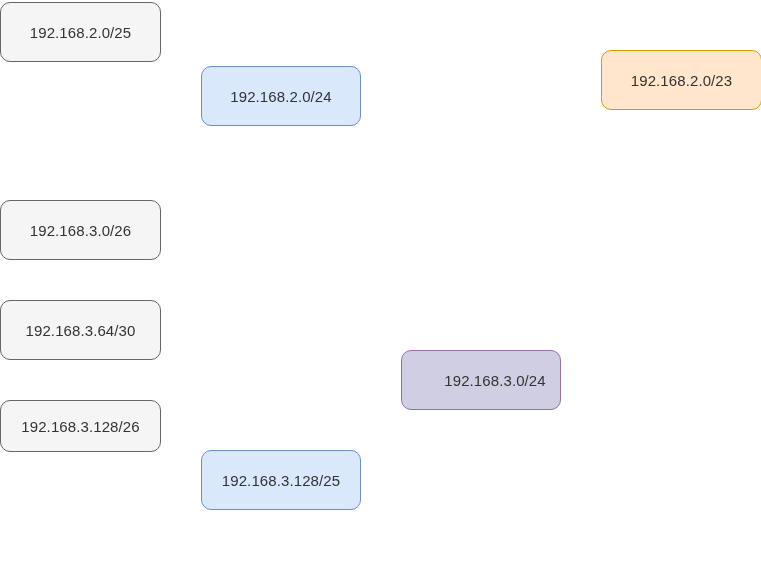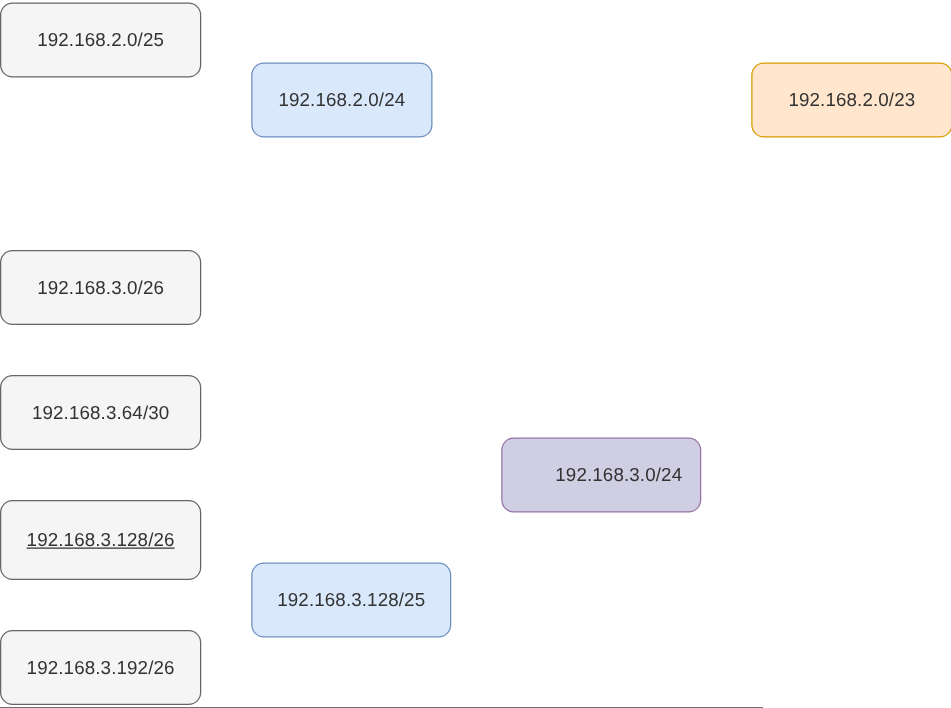--- a/index.html
+++ b/index.html
@@ -47,29 +47,26 @@
     <div style="position: absolute; left: 0px; top: 0px; width: 100%; height: 100%;">
       <div class="node fill-gray" style="left: 0px; top: 2px; width: 161px; height: 60px;">
         <span class="node-label">192.168.2.0/25</span>
       </div>
       <div class="node fill-gray" style="left: 0px; top: 200px; width: 161px; height: 60px;">
         <span class="node-label">192.168.3.0/26</span>
       </div>
       <div class="node fill-gray" style="left: 0px; top: 300px; width: 161px; height: 60px;">
         <span class="node-label">192.168.3.64/30</span>
       </div>
-      <div class="node fill-gray" style="left: 0px; top: 400px; width: 161px; height: 64px; text-decoration: underline;">
+      <div class="node fill-gray" style="left: 0px; top: 400px; width: 161px; height: 52px;">
         <span class="node-label">192.168.3.128/26</span>
-      </div>
-      <div class="node fill-gray" style="left: 0px; top: 504px; width: 161px; height: 60px;">
-        <span class="node-label">192.168.3.192/26</span>
       </div>
     </div>
     <div style="position: absolute; left: 0px; top: 0px; width: 100%; height: 100%;">
-      <div class="node fill-blue" style="left: 201px; top: 50px; width: 145px; height: 60px;">
+      <div class="node fill-blue" style="left: 201px; top: 66px; width: 160px; height: 60px;">
         <span class="node-label">192.168.2.0/24</span>
       </div>
       <div class="node fill-blue" style="left: 201px; top: 450px; width: 160px; height: 60px;">
         <span class="node-label">192.168.3.128/25</span>
       </div>
     </div>
     <div style="position: absolute; left: 0px; top: 0px; width: 100%; height: 100%;">
       <div class="node fill-purple" style="left: 401px; top: 350px; width: 160px; height: 60px;">
         <span class="node-label">192.168.3.0/24</span>
       </div>

